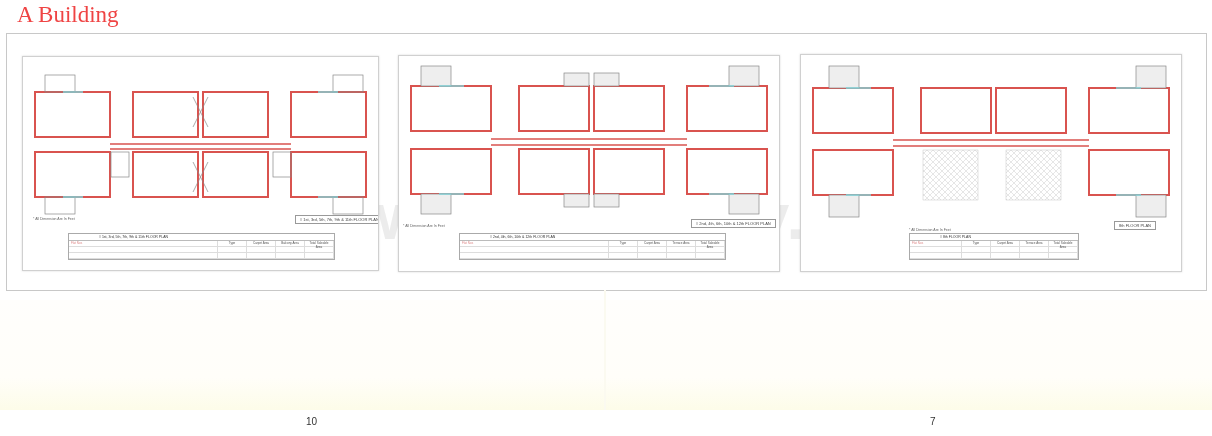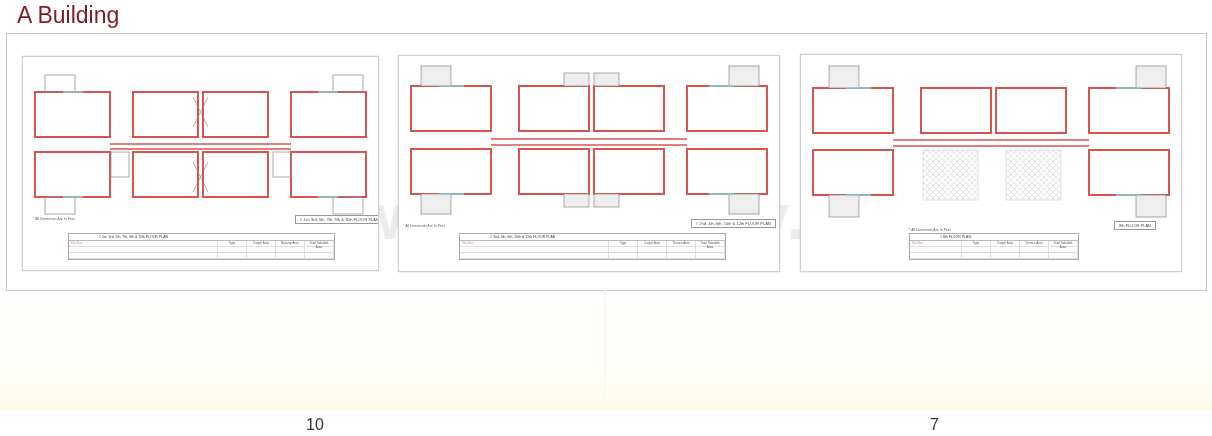--- a/index.html
+++ b/index.html
@@ -1,21 +1,21 @@
 <!DOCTYPE html>
 <html><head>
 <meta charset="utf-8">
 <style>
   html, body { margin:0; padding:0; }
   body { width:1212px; height:436px; background:#ffffff; position:relative; overflow:hidden; font-family:"Liberation Sans", sans-serif; }
-  .title { position:absolute; left:17px; top:2px; font-size:23px; color:#7f1d1d; font-weight:normal; }
+  .title { position:absolute; left:17px; top:2px; font-size:23px; color:#ef4444; font-weight:normal;font-family:Liberation Serif, serif; }
   .frame { position:absolute; left:6px; top:33px; width:1199px; height:256px; border:1px solid #c8c8c8; background:#fff; }
   .footer-band { position:absolute; left:0; top:300px; width:1212px; height:110px; background:linear-gradient(#fffefc, #fffef9 70%, #fdfce9); }
   .divider { position:absolute; left:604px; top:290px; width:2px; height:120px; background:#fbfaf0; }
-  .page-num { position:absolute; top:416px; font-size:16px; color:#333; }
+  .page-num { position:absolute; top:416px; font-size:10px; color:#333; }
   .card { position:absolute; background:#fff; border:1px solid #d0d0d0; box-shadow:0 0 2px rgba(0,0,0,.15); overflow:hidden; }
   .plan { position:absolute; }
   .caption { position:absolute; font-size:4px; color:#444; border:1px solid #999; padding:1px 4px; background:#fff; white-space:nowrap; }
   .note { position:absolute; font-size:3.5px; color:#666; white-space:nowrap; }
   .area-table { position:absolute; border:1px solid #aaa; background:#fff; font-size:3px; color:#555; }
   .area-table .hd { border-bottom:1px solid #bbb; padding:1px 30px; font-size:3.5px; color:#333; }
   .area-table .row { display:flex; border-bottom:1px solid #ddd; height:5px; }
   .area-table .row span { border-right:1px solid #ddd; padding:0 2px; }
   .area-table .row span:first-child { flex:1; color:#d88; }
   .area-table .row span:not(:first-child) { width:24px; text-align:center; }

